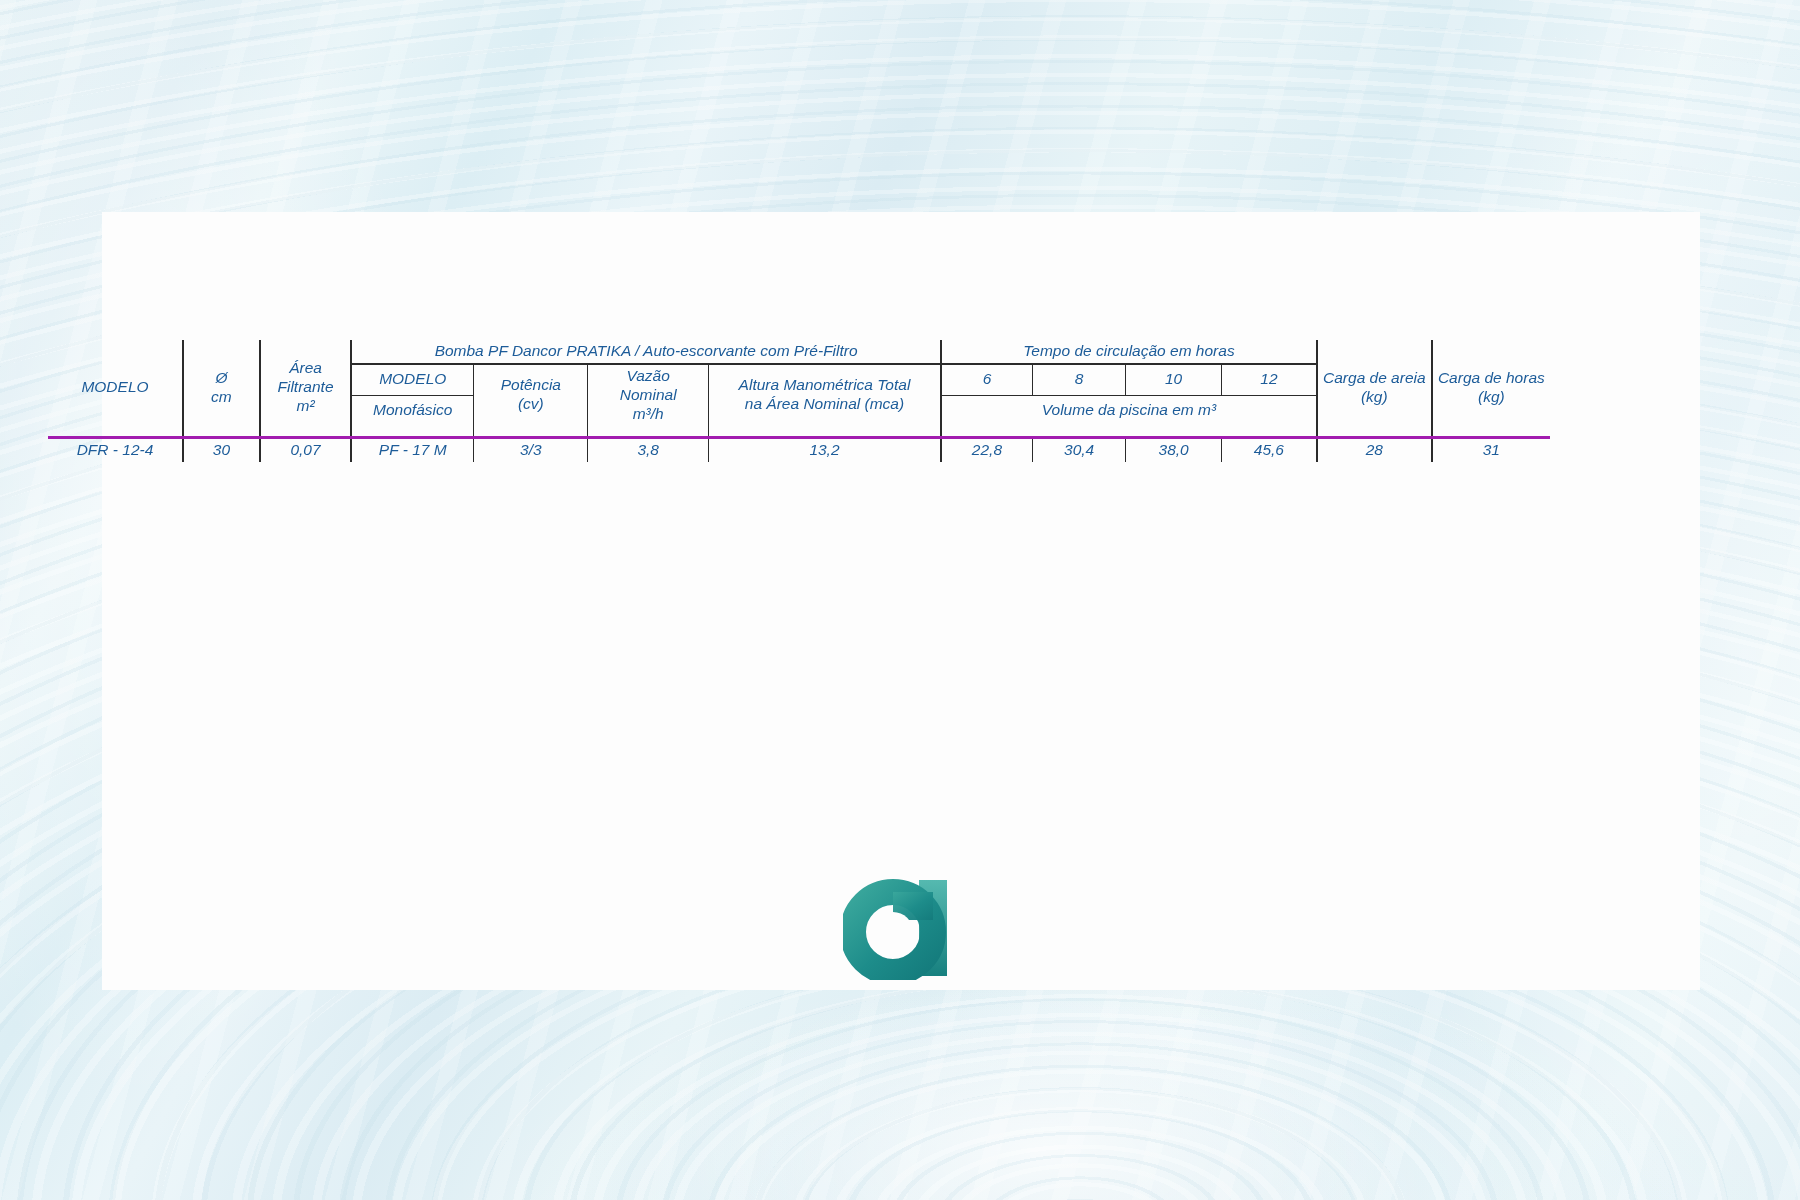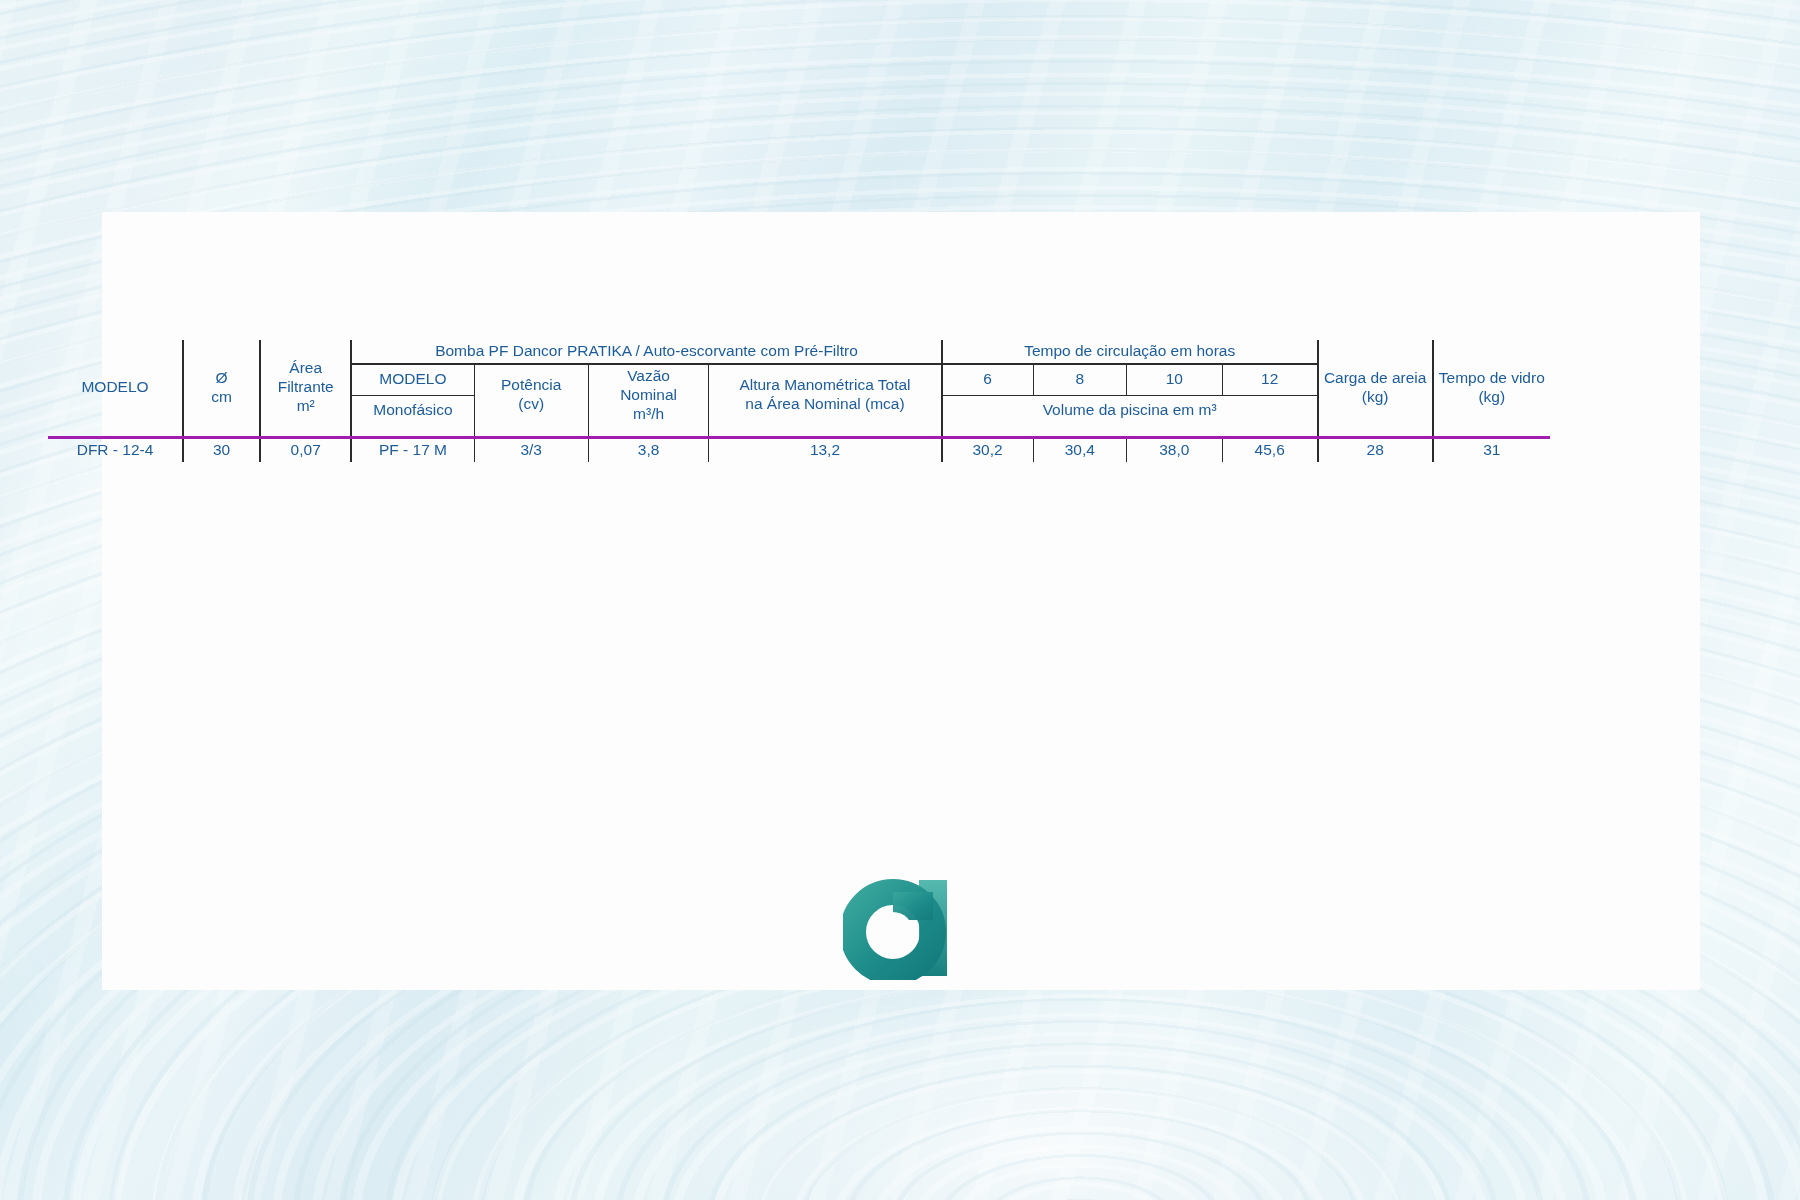--- a/index.html
+++ b/index.html
@@ -51,20 +51,21 @@
   }
   table.spec{
     border-collapse:collapse;width:1502px;
     color:#1d5c99;
   }
   table.spec td{
     text-align:center;vertical-align:middle;
     padding:2px 3px;line-height:1.22;
     font-size:15.5px;font-weight:400;
     white-space:nowrap;
+    font-style:italic;
   }
   
   .v-l{border-left:2.2px solid #2b2b2b;}
   .v-r{border-right:2.2px solid #2b2b2b;}
   .h-b{border-bottom:2.2px solid #2b2b2b;}
   .thin-r{border-right:1.6px solid #2b2b2b;}
   .thin-b{border-bottom:1.6px solid #2b2b2b;}
   .grandline{border-top:3px solid #a21caf;}
   .h-grp{font-size:15.5px;}
   .cellpad{padding:6px 4px;}
@@ -118,21 +119,21 @@
     <td colspan="4" class="h-b cellpad h-grp">Bomba PF  Dancor PRATIKA / Auto-escorvante com Pré-Filtro</td>
 
     <td colspan="4" class="v-l h-b cellpad h-grp">Tempo de circulação em horas</td>
 
     <td rowspan="4" class="v-l cellpad">
       <div>Carga de areia</div>
       <div>(kg)</div>
     </td>
 
     <td rowspan="4" class="v-l cellpad">
-      <div>Tempo de vidro</div>
+      <div>Carga de horas</div>
       <div>(kg)</div>
     </td>
   </tr>
 
   <tr>
     <td class="thin-r thin-b cellpad">MODELO</td>
 
     <td rowspan="2" class="thin-r cellpad">
       <div>Potência</div>
       <div>(cv)</div>
@@ -173,21 +174,21 @@
   </tr>
 
   <tr class="datarow grandline">
     <td class="v-r">DFR - 12-4</td>
     <td class="v-r">30</td>
     <td class="v-r">0,07</td>
     <td class="thin-r">PF - 17 M</td>
     <td class="thin-r">3/3</td>
     <td class="thin-r">3,8</td>
     <td class="v-r">13,2</td>
-    <td class="thin-r">30,2</td>
+    <td class="thin-r">22,8</td>
     <td class="thin-r">30,4</td>
     <td class="thin-r">38,0</td>
     <td class="v-r">45,6</td>
     <td class="v-r">28</td>
     <td>31</td>
   </tr>
 </tbody>
     </table>
 </div>
 

